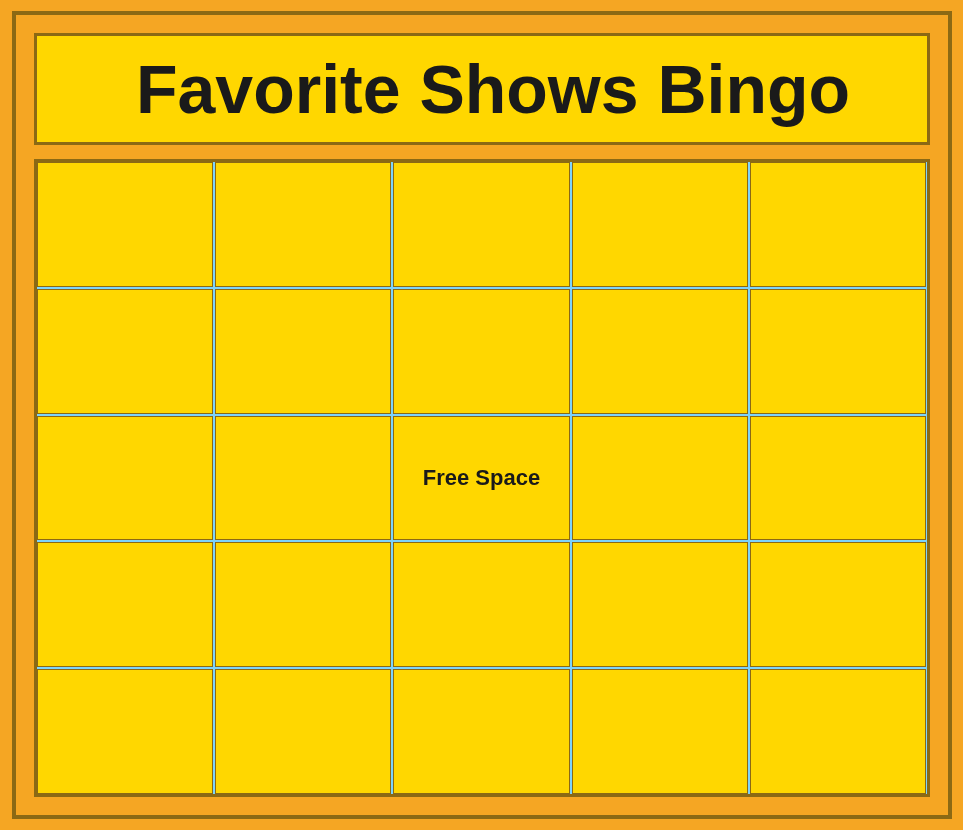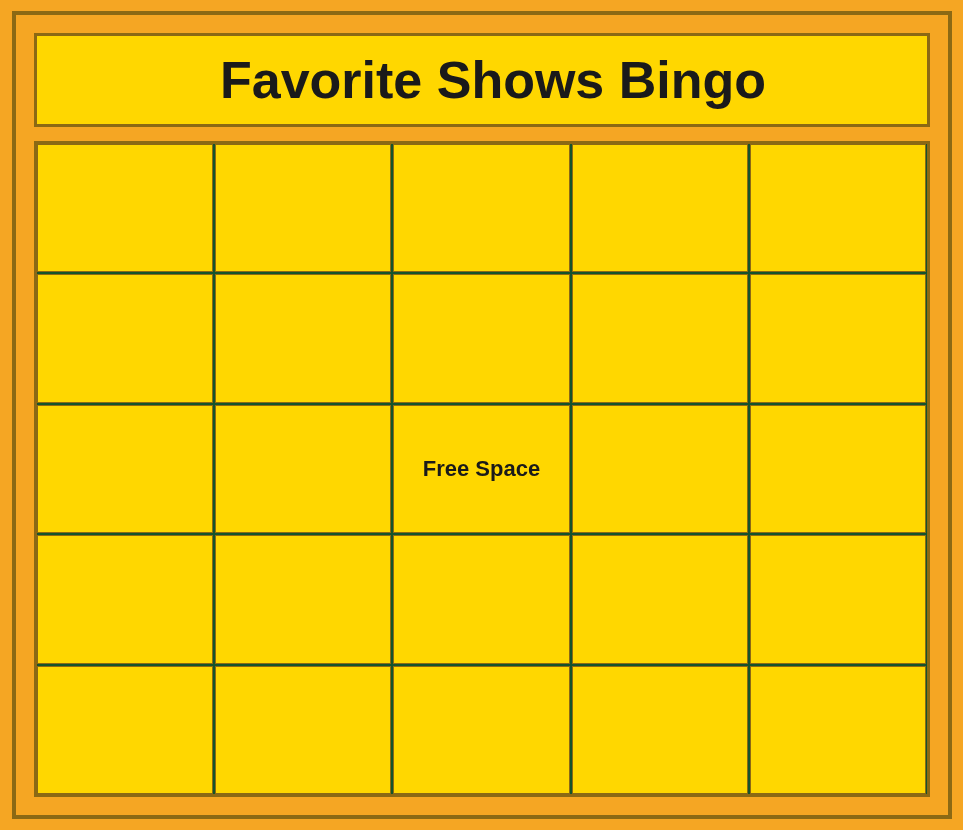--- a/index.html
+++ b/index.html
@@ -34,36 +34,36 @@
       width: 100%;
       background-color: #FFD700;
       border: 3px solid #8B6914;
       display: flex;
       align-items: center;
       justify-content: center;
       padding: 14px 20px;
     }
 
     .title-text {
-      font-size: 52px;
+      font-size: 68px;
       font-weight: 900;
       color: #1a1a1a;
       text-align: center;
       font-family: Arial, sans-serif;
       margin-left: 23px;
     }
 
     .bingo-grid {
       width: 100%;
       flex: 1;
       display: grid;
       grid-template-columns: repeat(5, 1fr);
       grid-template-rows: repeat(5, 1fr);
       border: 3px solid #8B6914;
-      background-color: #14532d;
+      background-color: #7dd3fc;
       gap: 2px;
     }
 
     .bingo-cell {
       background-color: #FFD700;
       display: flex;
       align-items: center;
       justify-content: center;
       border: 1px solid #8B6914;
     }

